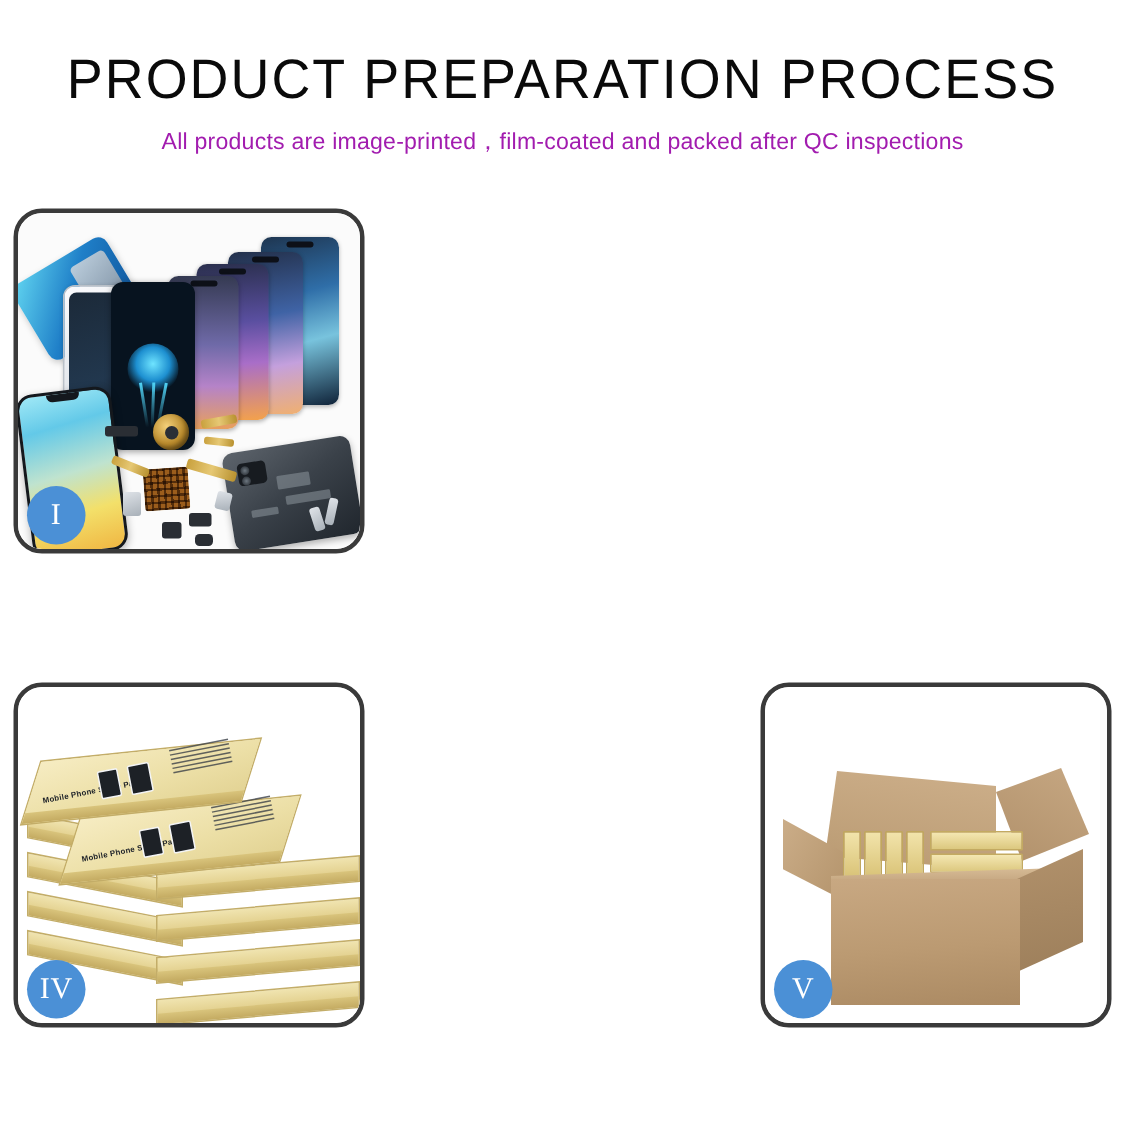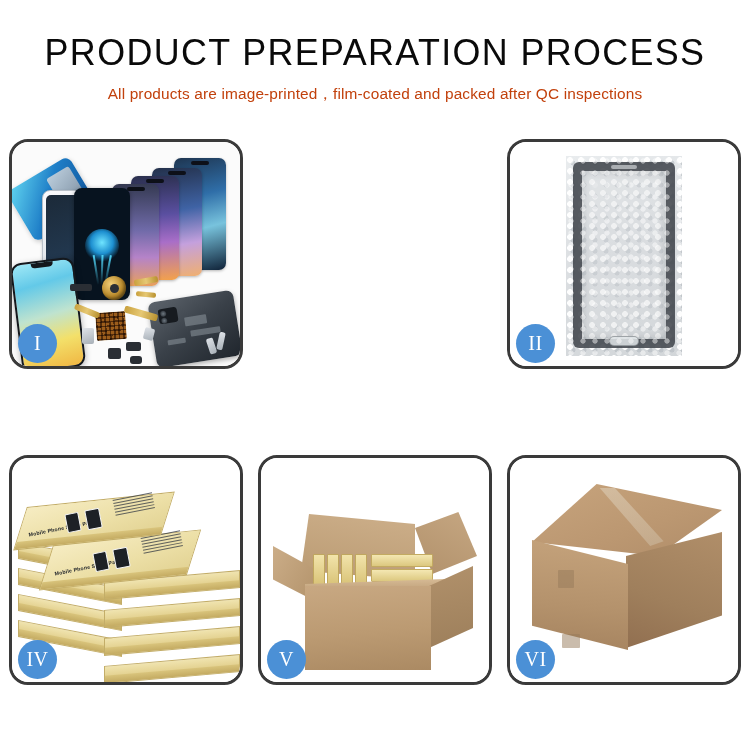--- a/index.html
+++ b/index.html
@@ -28,21 +28,21 @@
     color: #0a0a0a;
     line-height: 1.05;
     transform: scaleX(0.97);
   }
   .page-subtitle {
     margin-top: 11px;
     font-family: "Liberation Sans", sans-serif;
     font-size: 15.4px;
     font-weight: 400;
     letter-spacing: 0.15px;
-    color: #c2410c;
+    color: #a21caf;
   }
 
   
   .grid {
     position: absolute;
     left: 0;
     top: 139px;
     width: 750px;
   }
   .row {
@@ -373,32 +373,20 @@
         <div class="ribbon" style="left:62px; top:166px; width:26px; height:6px; transform:rotate(22deg);"></div>
         <div class="sil" style="left:70px; top:186px; width:12px; height:16px;"></div>
         <div class="sil" style="left:132px; top:186px; width:10px; height:12px; transform:rotate(14deg);"></div>
         <div class="sil" style="left:196px; top:196px; width:7px; height:16px; transform:rotate(-18deg);"></div>
         <div class="sil" style="left:206px; top:190px; width:6px; height:18px; transform:rotate(12deg);"></div>
         <div class="blk" style="left:118px; top:214px; width:12px; height:8px; border-radius:3px;"></div>
       </div>
       <div class="badge">I</div>
     </div>
 
-    <div class="panel">
-      <div class="panel-inner">
-        <div class="p2-bg"></div>
-        <div class="bubble-sheet"></div>
-        <div class="wrapped-screen">
-          <div class="speaker"></div>
-          <div class="home"></div>
-        </div>
-        <div class="bubble-overlay"></div>
-      </div>
-      <div class="badge">II</div>
-    </div>
 
 
   </div>
 
   <div class="row">
 
     <div class="panel">
       <div class="panel-inner">
         <div class="p4-bg"></div>
         <div class="stack">
@@ -482,27 +470,15 @@
           <div class="ibox2" style="left:58px; top:30px; width:62px;"></div>
         </div>
 
         <div class="carton5-rim"></div>
         <div class="carton5-side"></div>
         <div class="carton5-front"></div>
       </div>
       <div class="badge">V</div>
     </div>
 
-    <div class="panel">
-      <div class="panel-inner">
-        <div class="p6-bg"></div>
-        <div class="c6-top"></div>
-        <div class="c6-tape"></div>
-        <div class="c6-side"></div>
-        <div class="c6-front"></div>
-        <div class="c6-tab" style="left:48px; top:112px; width:16px; height:18px;"></div>
-        <div class="c6-tab" style="left:52px; top:176px; width:18px; height:14px;"></div>
-      </div>
-      <div class="badge">VI</div>
-    </div>
 
   </div>
 </div>
 
 </body></html>

